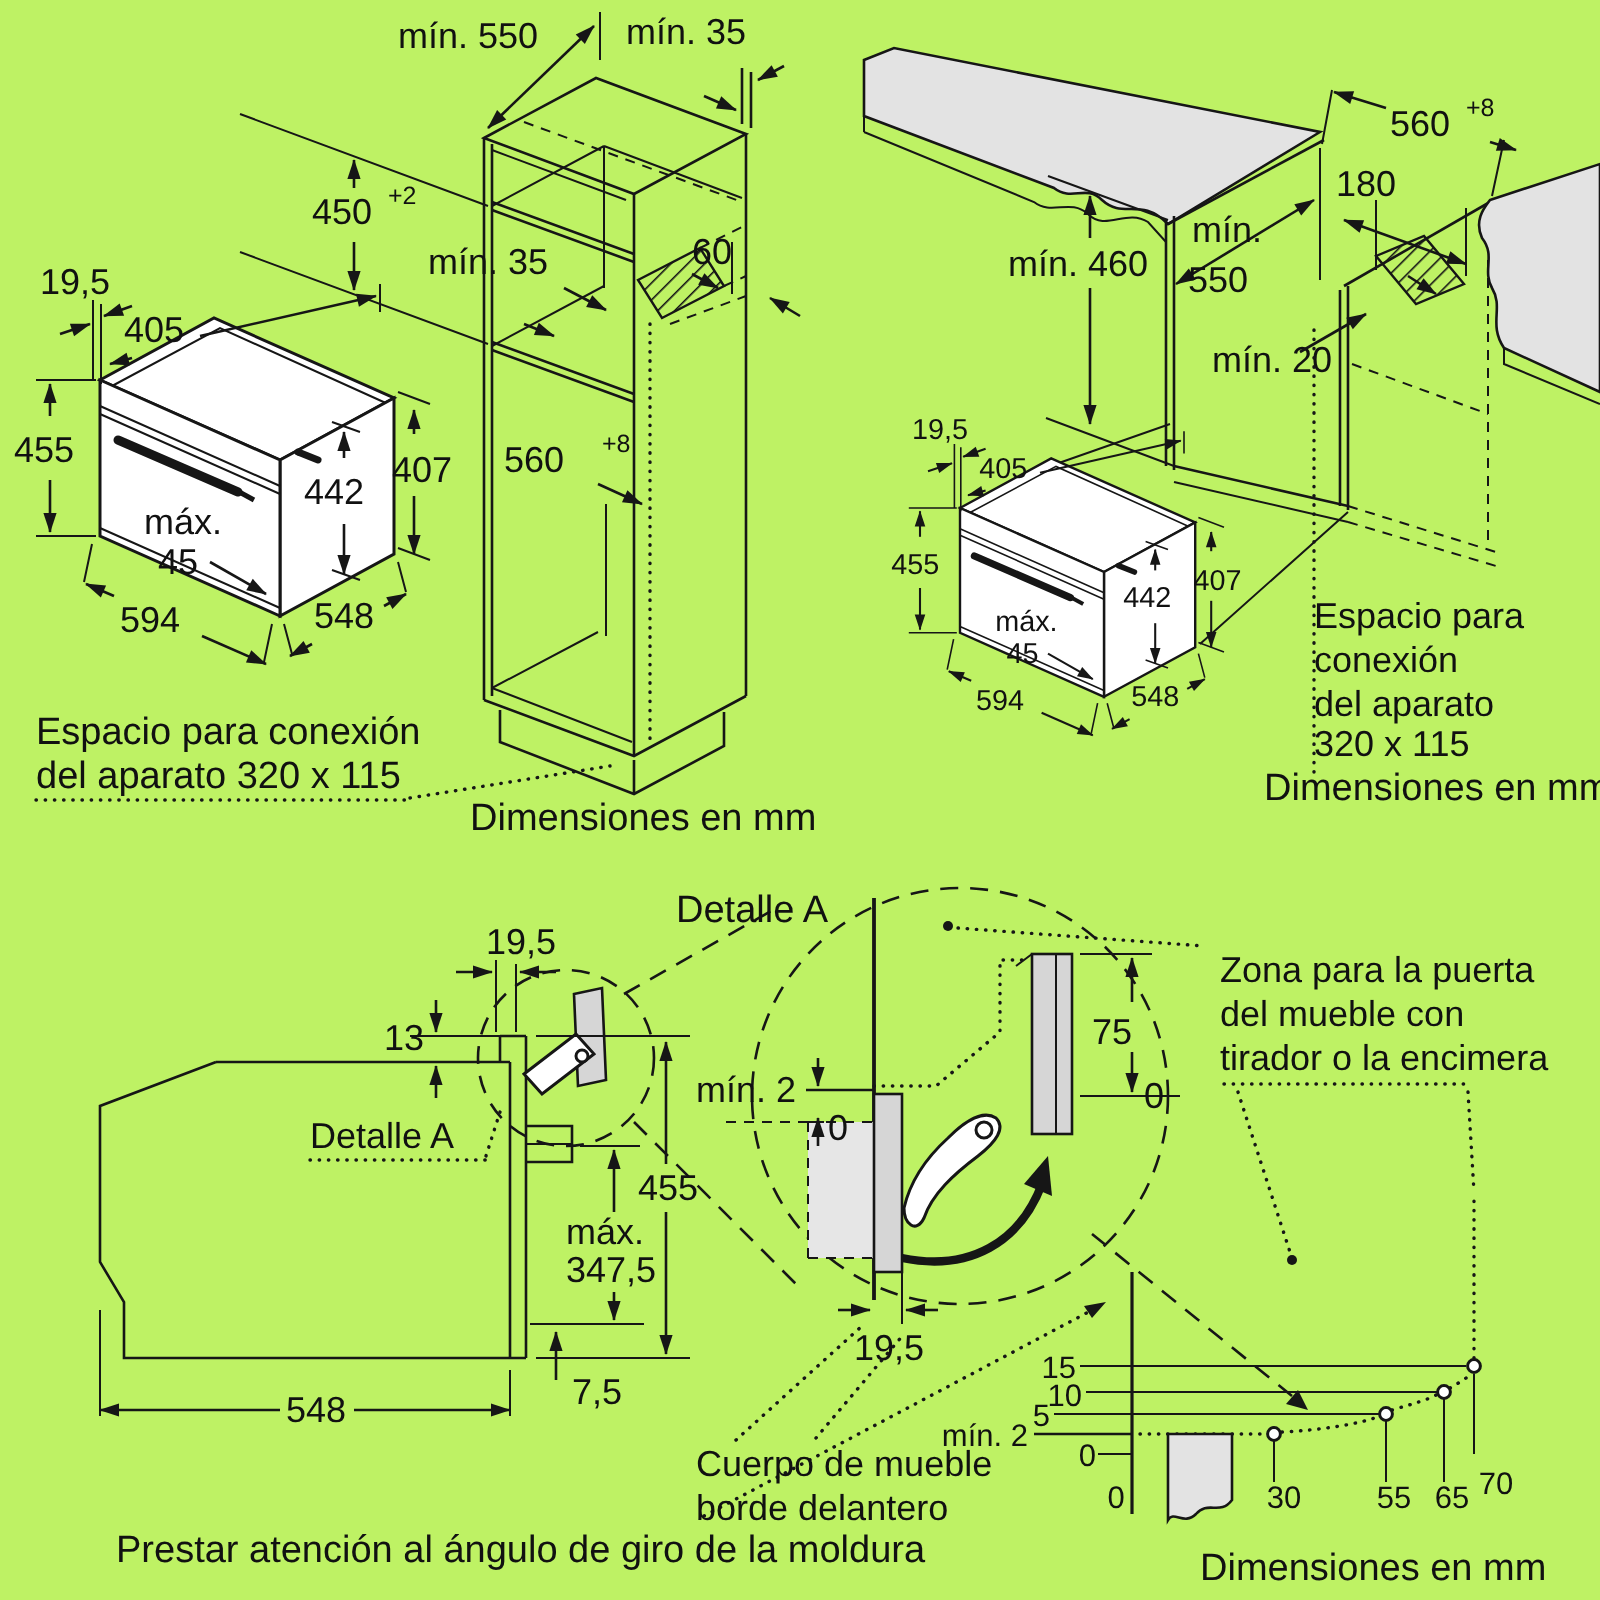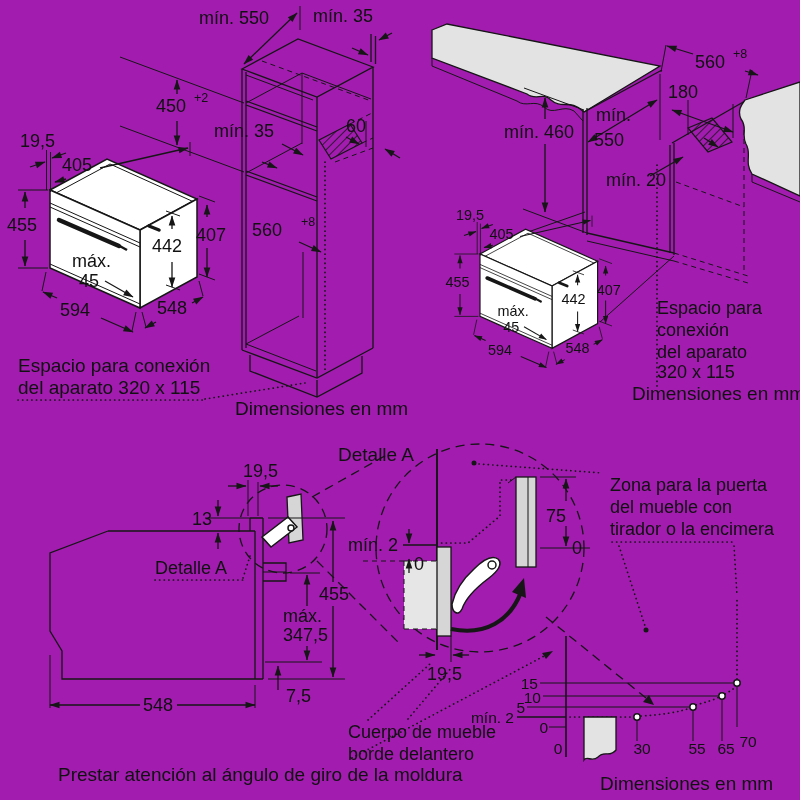--- a/index.html
+++ b/index.html
@@ -1,16 +1,16 @@
 <!DOCTYPE html>
 <html><head>
 <meta charset="utf-8">
 <style>
   html,body{margin:0;padding:0;background:#fff;}
-  .stage{position:relative;width:800px;height:800px;background:#a21caf;overflow:hidden;
+  .stage{position:relative;width:800px;height:800px;background:#bef264;overflow:hidden;
          font-family:"Liberation Sans",sans-serif;}
   svg{position:absolute;left:0;top:0;}
   text{fill:#111;font-family:"Liberation Sans",sans-serif;}
   .t17{font-size:15.5px;}
   .t18{font-size:18px;}
   .t19{font-size:19px;}
   .sup{font-size:12.5px;}
   .mid{text-anchor:middle;}
   .end{text-anchor:end;}
   .ln{stroke:#161616;stroke-width:1.3;fill:none;}

